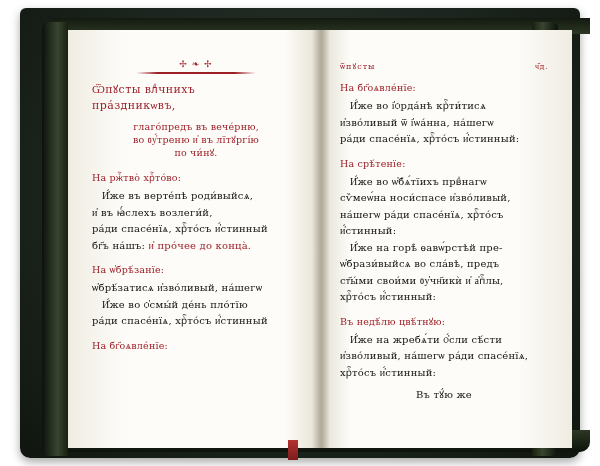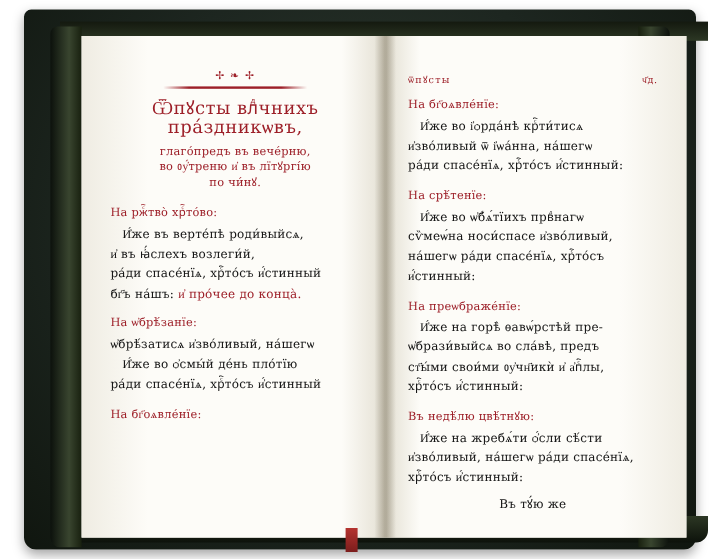--- a/index.html
+++ b/index.html
@@ -126,23 +126,22 @@
     margin-bottom: 3px;
   }
   .ornament-bar {
     width: 120px;
     height: 2px;
     margin: 2px auto 8px auto;
     background: linear-gradient(to right, rgba(157,31,40,0), #9d1f28 18%, #9d1f28 82%, rgba(157,31,40,0));
   }
 
   .title-main {
-    text-align: center;
-    color: #9d1f28;
-    font-size: 15px;
+    color: #9d1f28;
+    font-size: 11px;
     line-height: 16px;
     letter-spacing: 0.4px;
     margin-bottom: 6px;
   }
   .subtitle {
     text-align: center;
     color: #9d1f28;
     font-size: 9.5px;
     line-height: 13px;
     margin-bottom: 12px;
@@ -224,21 +223,20 @@
         <p class="body-par"><span class="par-indent"></span><span>И҆́же во і҆ѻрда́нѣ крⷭ҇ти́тисѧ</span></p>
         <p class="body-par">и҆зво́ливый ѿ і҆ѡа́нна, на́шегѡ</p>
         <p class="body-par">ра́ди спасе́нїѧ, хрⷭ҇то́съ и҆́стинный:</p>
 
         <div class="rubric">На срѣ́тенїе:</div>
         <p class="body-par"><span class="par-indent"></span><span>И҆́же во ѡ҆б̾ѧ́тїихъ првⷣнагѡ</span></p>
         <p class="body-par">сѷмеѡ́на носи́спасе и҆зво́ливый,</p>
         <p class="body-par">на́шегѡ ра́ди спасе́нїѧ, хрⷭ҇то́съ</p>
         <p class="body-par">и҆́стинный:</p>
 
-        <div class="rubric">На преѡбраже́нїе:</div>
         <p class="body-par"><span class="par-indent"></span><span>И҆́же на горѣ̀ ѳавѡ́рстѣй пре-</span></p>
         <p class="body-par">ѡ҆брази́выйсѧ во сла́вѣ, предъ</p>
         <p class="body-par">ст҃ы́ми свои́ми ᲂу҆чн҃икѝ и҆ а҆пⷭ҇лы,</p>
         <p class="body-par">хрⷭ҇то́съ и҆́стинный:</p>
 
         <div class="rubric">Въ недѣ́лю цвѣ́тнꙋю:</div>
         <p class="body-par"><span class="par-indent"></span><span>И҆́же на жребѧ́ти ѻ҆́сли сѣ́сти</span></p>
         <p class="body-par">и҆зво́ливый, на́шегѡ ра́ди спасе́нїѧ,</p>
         <p class="body-par">хрⷭ҇то́съ и҆́стинный:</p>
 

